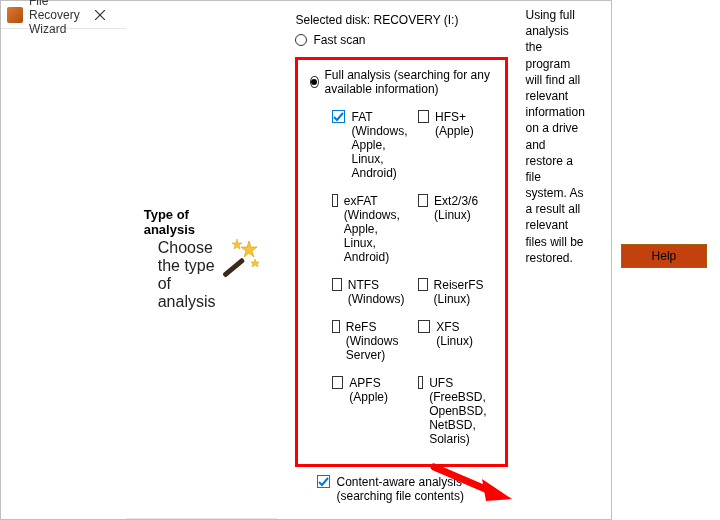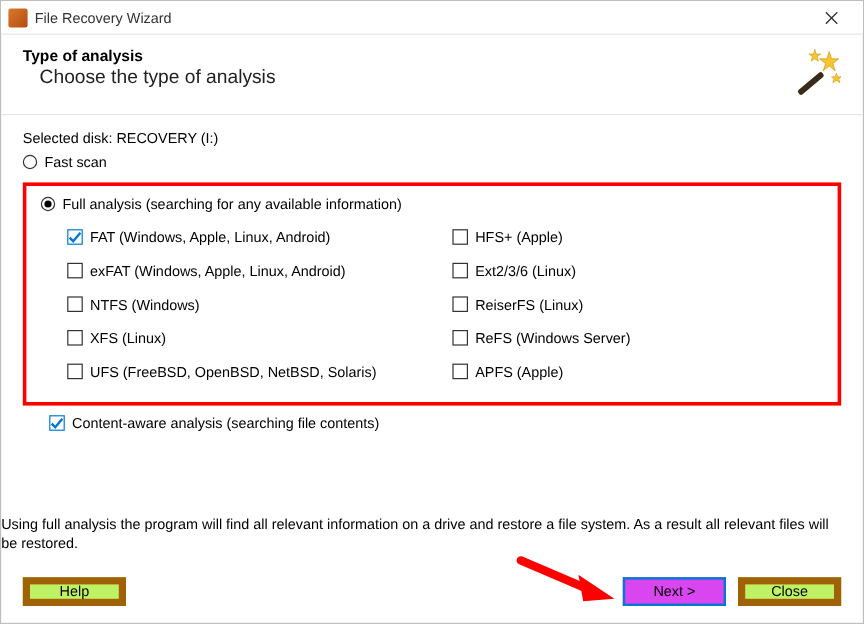--- a/index.html
+++ b/index.html
@@ -7,26 +7,25 @@
   body {
     font-family: "Segoe UI", Tahoma, sans-serif;
     font-size: 12px;
     color: #000;
     background: #fff;
     width: 720px;
     height: 520px;
     overflow: hidden;
   }
   .window {
-    width: 720px;
+    width: 612px;
     height: 520px;
     border: 1px solid #bfbfbf;
     background: #fff;
     display: flex;
-    flex-direction: column;
   }
   .titlebar {
     height: 28px;
     background: #fff;
     display: flex;
     align-items: center;
     padding: 0 6px;
     border-bottom: 1px solid #e6e6e6;
   }
   .titlebar .app-icon {
@@ -48,21 +47,21 @@
     align-items: center;
     justify-content: center;
     color: #444;
     cursor: pointer;
   }
   .titlebar .close svg { width: 10px; height: 10px; }
 
   .header {
     padding: 10px 18px 12px 18px;
     display: flex;
-    align-items: flex-start;
+    align-items: center;
     border-bottom: 1px solid #e6e6e6;
   }
   .header .htext { flex: 1; }
   .header h1 {
     margin: 0 0 2px 0;
     font-size: 13px;
     font-weight: 700;
   }
   .header .sub {
     margin: 0 0 0 14px;
@@ -150,22 +149,22 @@
   .buttonbar {
     display: flex;
     align-items: center;
     padding: 6px 18px 14px 18px;
     gap: 10px;
   }
   .buttonbar .spacer { flex: 1; }
   .btn {
     min-width: 86px;
     height: 24px;
-    background: #bef264;
-    border: 6px solid #a16207;
+    background: #c2410c;
+    border: 1px solid #a16207;
     font-size: 12px;
     display: inline-flex;
     align-items: center;
     justify-content: center;
     cursor: pointer;
     padding: 0 12px;
   }
   .btn.primary {
     border: 2px solid #0078d4;
     background: #d946ef;
@@ -256,34 +255,34 @@
           <span class="chk"></span>
           <span>NTFS (Windows)</span>
         </div>
         <div class="check-row">
           <span class="chk"></span>
           <span>ReiserFS (Linux)</span>
         </div>
 
         <div class="check-row">
           <span class="chk"></span>
+          <span>ReFS (Windows Server)</span>
+        </div>
+        <div class="check-row">
+          <span class="chk"></span>
           <span>XFS (Linux)</span>
         </div>
-        <div class="check-row">
-          <span class="chk"></span>
-          <span>ReFS (Windows Server)</span>
-        </div>
-
+
+        <div class="check-row">
+          <span class="chk"></span>
+          <span>APFS (Apple)</span>
+        </div>
         <div class="check-row">
           <span class="chk"></span>
           <span>UFS (FreeBSD, OpenBSD, NetBSD, Solaris)</span>
-        </div>
-        <div class="check-row">
-          <span class="chk"></span>
-          <span>APFS (Apple)</span>
         </div>
       </div>
     </div>
 
     <div class="check-row content-aware">
       <span class="chk checked">
         <svg viewBox="0 0 11 11">
             <polyline points="1,6 4,9 10,2" fill="none" stroke="#0078d4" stroke-width="2"></polyline>
           </svg>
       </span>

